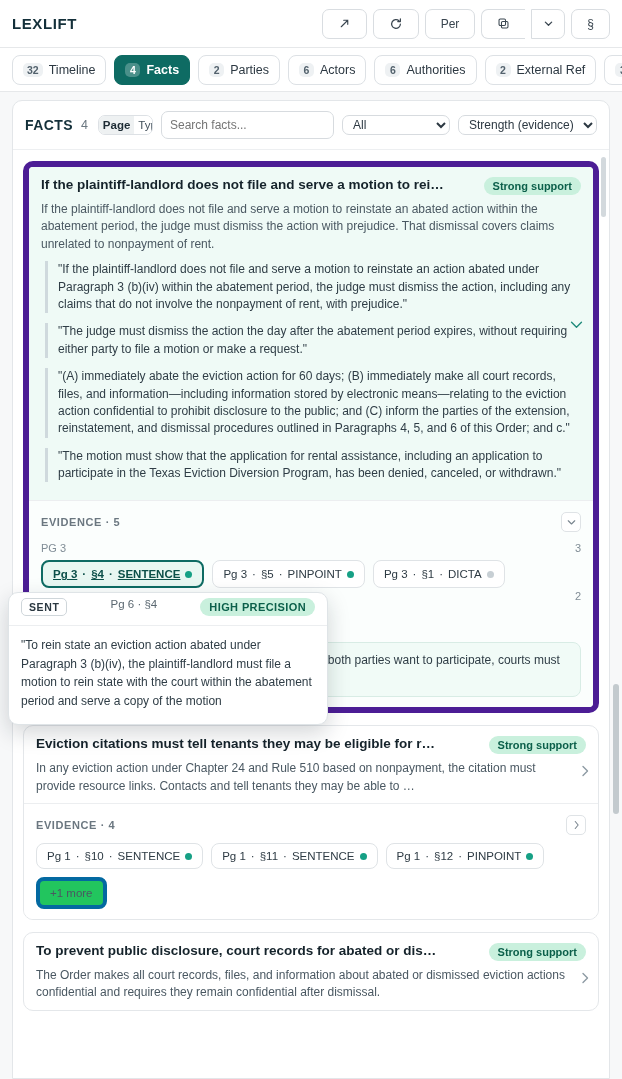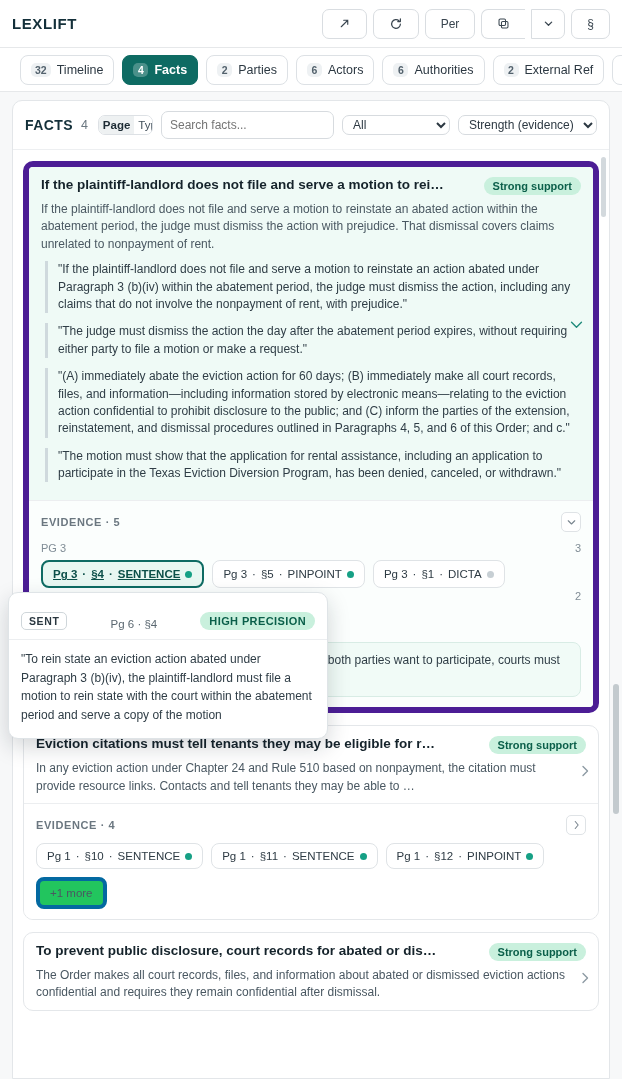--- a/index.html
+++ b/index.html
@@ -51,21 +51,21 @@
   .tbtn svg { display: block; }
 
   
   .navtabs {
     height: 44px;
     background: #ffffff;
     border-bottom: 1px solid #e6e8ea;
     display: flex;
     align-items: center;
     gap: 8px;
-    padding: 0 20px;
+    padding: 0 12px;
     overflow: hidden;
   }
   .navtab {
     height: 30px;
     border: 1px solid #dde1e5;
     border-radius: 8px;
     background: #ffffff;
     display: flex; align-items: center; gap: 6px;
     padding: 0 10px;
     font-size: 12.5px;
@@ -271,22 +271,22 @@
     top: 592px;
     width: 320px;
     background: #ffffff;
     border: 1px solid #dfe4e7;
     border-radius: 10px;
     box-shadow: 0 8px 22px rgba(16,30,40,0.18);
     overflow: hidden;
     z-index: 40;
   }
   .tip-head {
-    display: flex; align-items: flex-end; justify-content: space-between;
-    padding: 19px 12px 9px 12px;
+    display: flex; align-items: flex-start; justify-content: space-between;
+    padding: 5px 12px 9px 12px;
   }
   .tip-tag {
     font-size: 10.5px; font-weight: bold; letter-spacing: 0.6px;
     color: #2a3740;
     border: 1px solid #cfd6da;
     border-radius: 5px;
     padding: 2px 7px;
   }
   .tip-cite { font-size: 11.5px; color: #5b6871; }
   .tip-prec {

